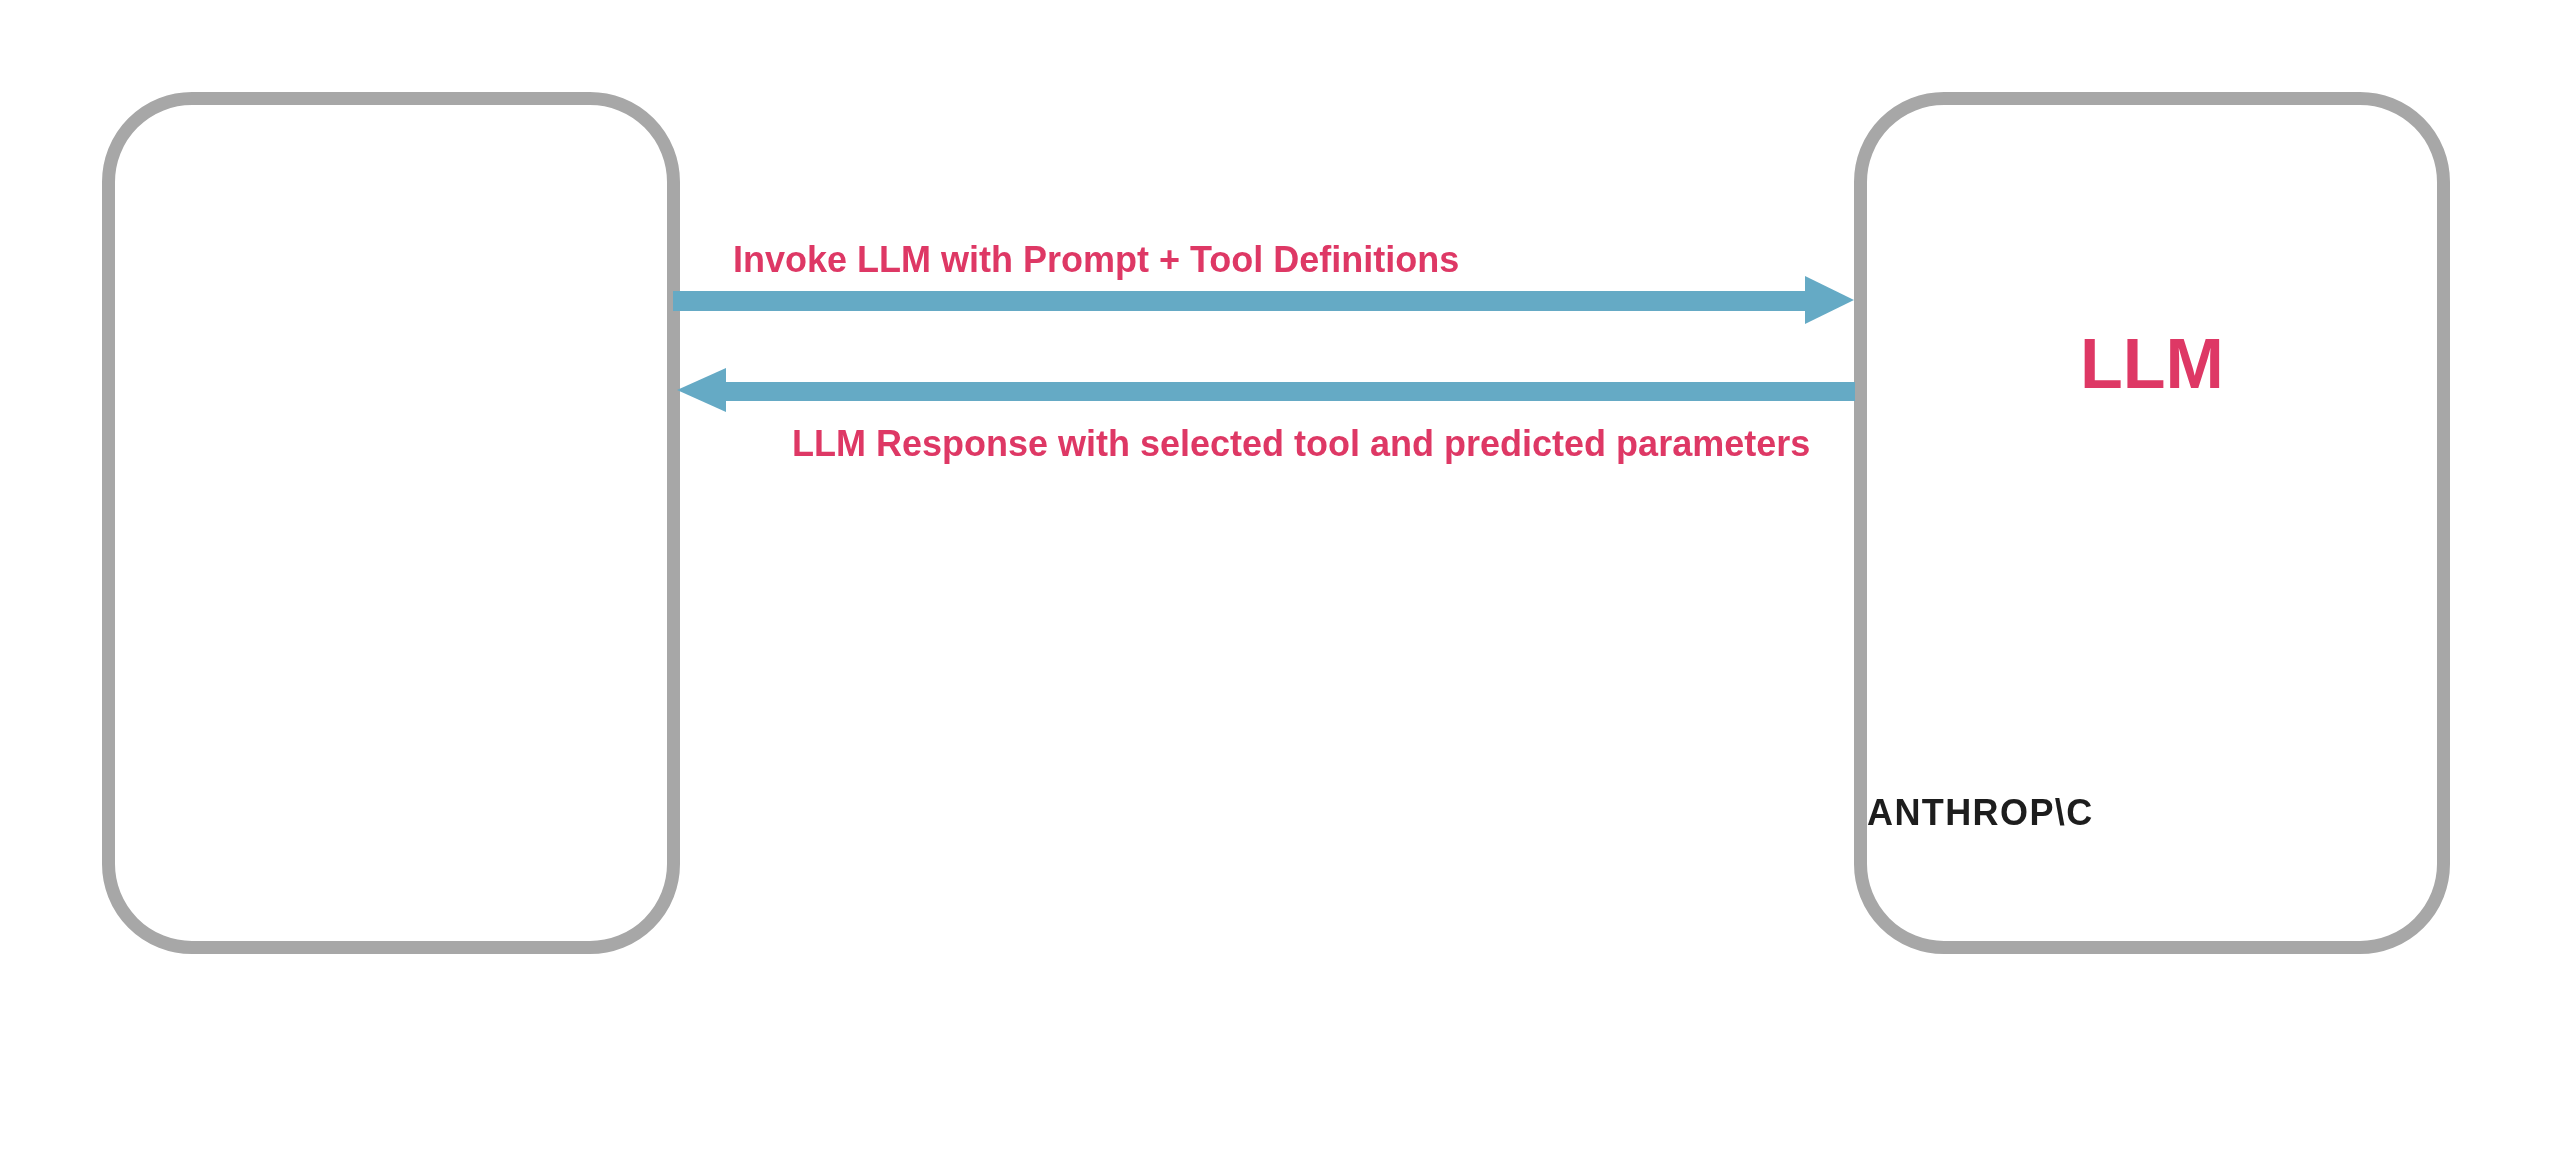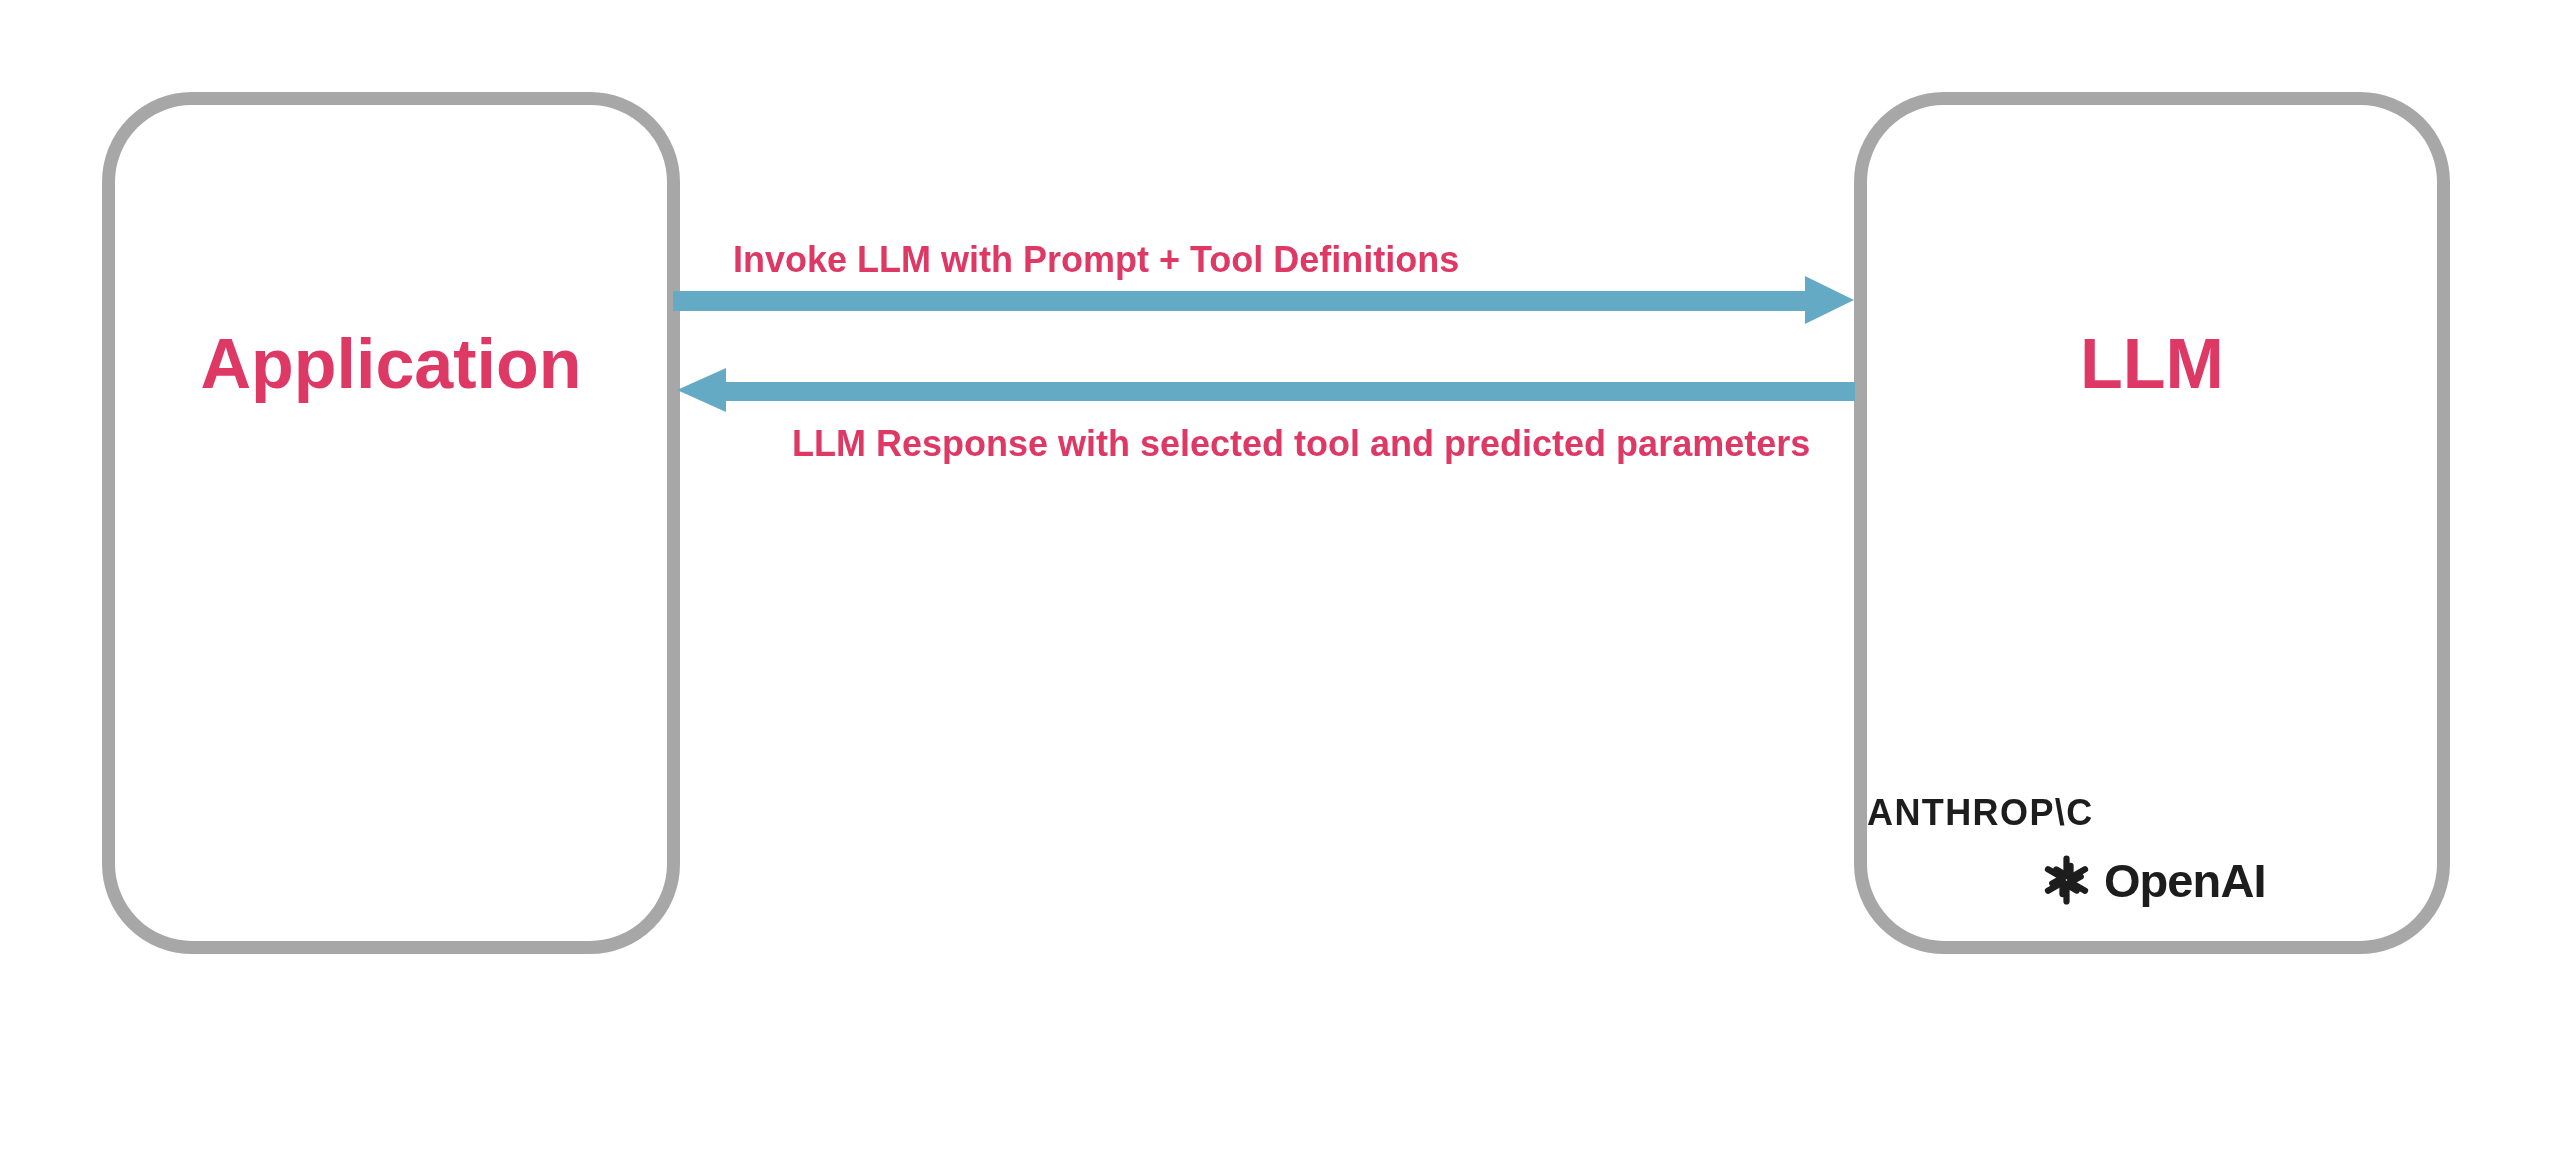--- a/index.html
+++ b/index.html
@@ -108,44 +108,30 @@
     letter-spacing:-0.9px;
   }
 </style>
 </head>
 <body>
 
 <div class="canvas">
 
   <div class="entity-box left">
     <div class="box-title">
-      <div>Application</div>
     </div>
   </div>
 
   <div class="entity-box right">
     <div class="box-title">
       <div>LLM</div>
     </div>
 
     <div class="anthropic-wordmark">ANTHROP\C</div>
 
-    <div class="openai-row">
-      <svg class="openai-mark" viewBox="-32 -32 64 64" aria-hidden="true">
-        <g fill="none" stroke="currentColor" stroke-width="7" stroke-linecap="round" stroke-linejoin="round">
-          <path d="M 0 -24 L 0 -5 L -16 4"></path>
-          <path d="M 0 -24 L 0 -5 L -16 4" transform="rotate(60)"></path>
-          <path d="M 0 -24 L 0 -5 L -16 4" transform="rotate(120)"></path>
-          <path d="M 0 -24 L 0 -5 L -16 4" transform="rotate(180)"></path>
-          <path d="M 0 -24 L 0 -5 L -16 4" transform="rotate(240)"></path>
-          <path d="M 0 -24 L 0 -5 L -16 4" transform="rotate(300)"></path>
-        </g>
-      </svg>
-      <span class="openai-wordmark">OpenAI</span>
-    </div>
   </div>
 
   <div>
     <div class="arrow-label label-request">Invoke LLM with Prompt + Tool Definitions</div>
     <div class="arrow-shaft shaft-request"></div>
     <div class="arrow-head head-request"></div>
   </div>
 
   <div>
     <div class="arrow-shaft shaft-response"></div>

